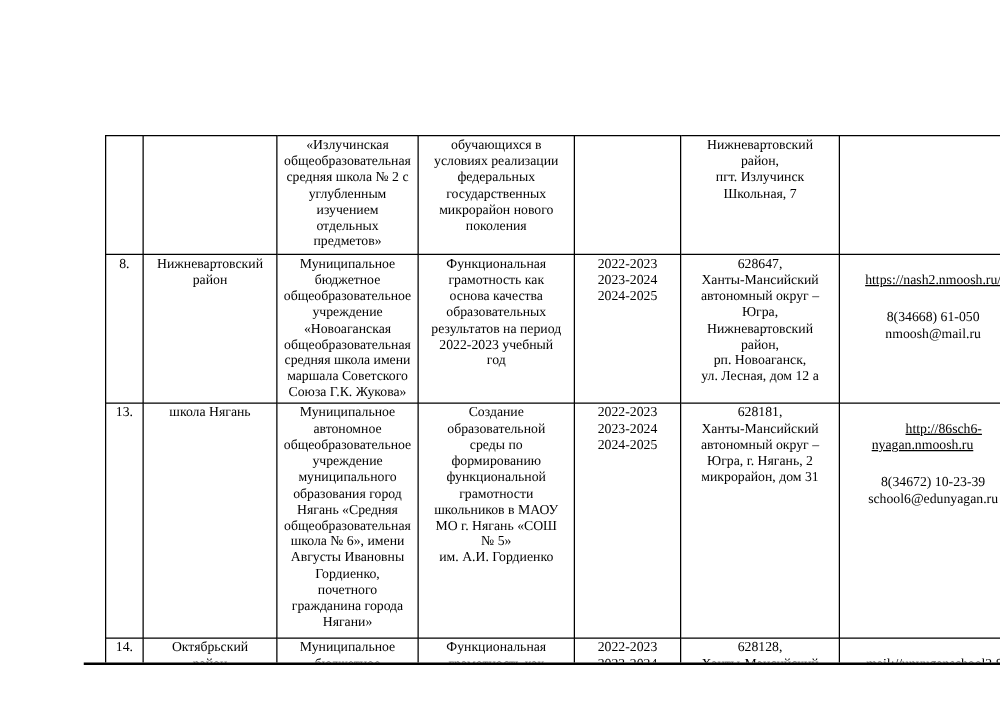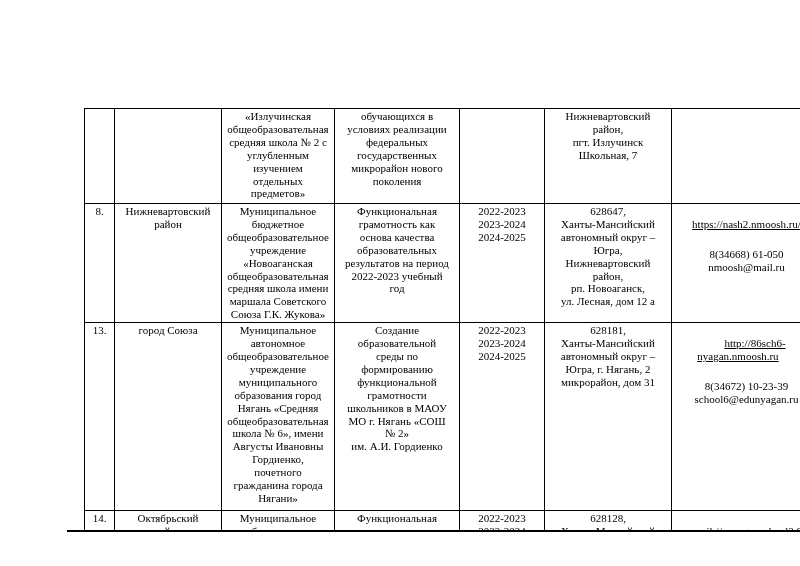--- a/index.html
+++ b/index.html
@@ -124,21 +124,21 @@
 ул. Лесная, дом 12 а</td>
         <td>
           <span class="doclink">https://nash2.nmoosh.ru/</span>
           <div>8(34668) 61-050
 nmoosh@mail.ru</div>
         </td>
       </tr>
 
       <tr class="r2">
         <td>13.</td>
-        <td>город Союза</td>
+        <td>школа Нягань</td>
         <td>Муниципальное
 автономное
 общеобразовательное
 учреждение
 муниципального
 образования город
 Нягань «Средняя
 общеобразовательная
 школа № 6», имени
 Августы Ивановны
@@ -147,21 +147,21 @@
 гражданина города
 Нягани»</td>
         <td>Создание
 образовательной
 среды по
 формированию
 функциональной
 грамотности
 школьников в МАОУ
 МО г. Нягань «СОШ
-№ 2»
+№ 5»
 им. А.И. Гордиенко</td>
         <td>2022-2023
 2023-2024
 2024-2025</td>
         <td>628181,
 Ханты-Мансийский
 автономный округ –
 Югра, г. Нягань, 2
 микрорайон, дом 31</td>
         <td>

